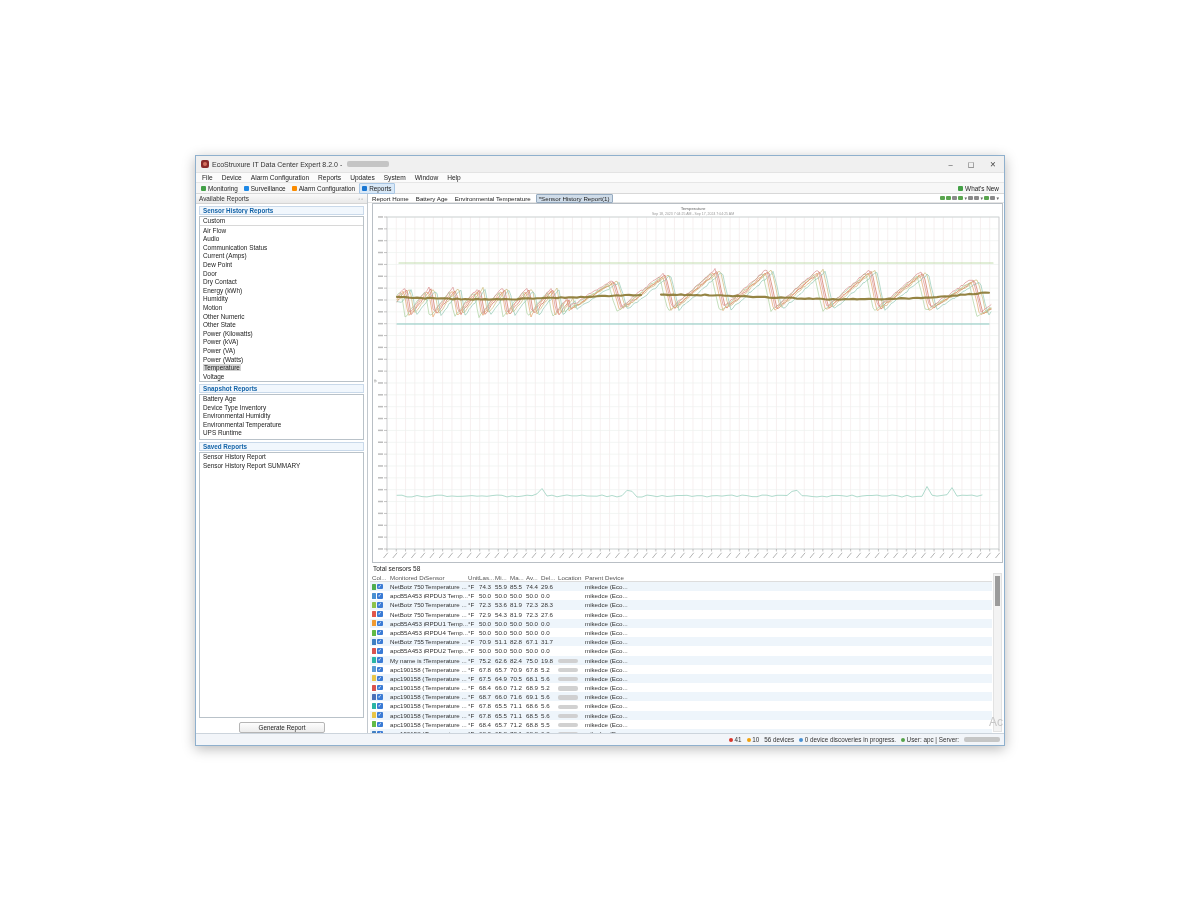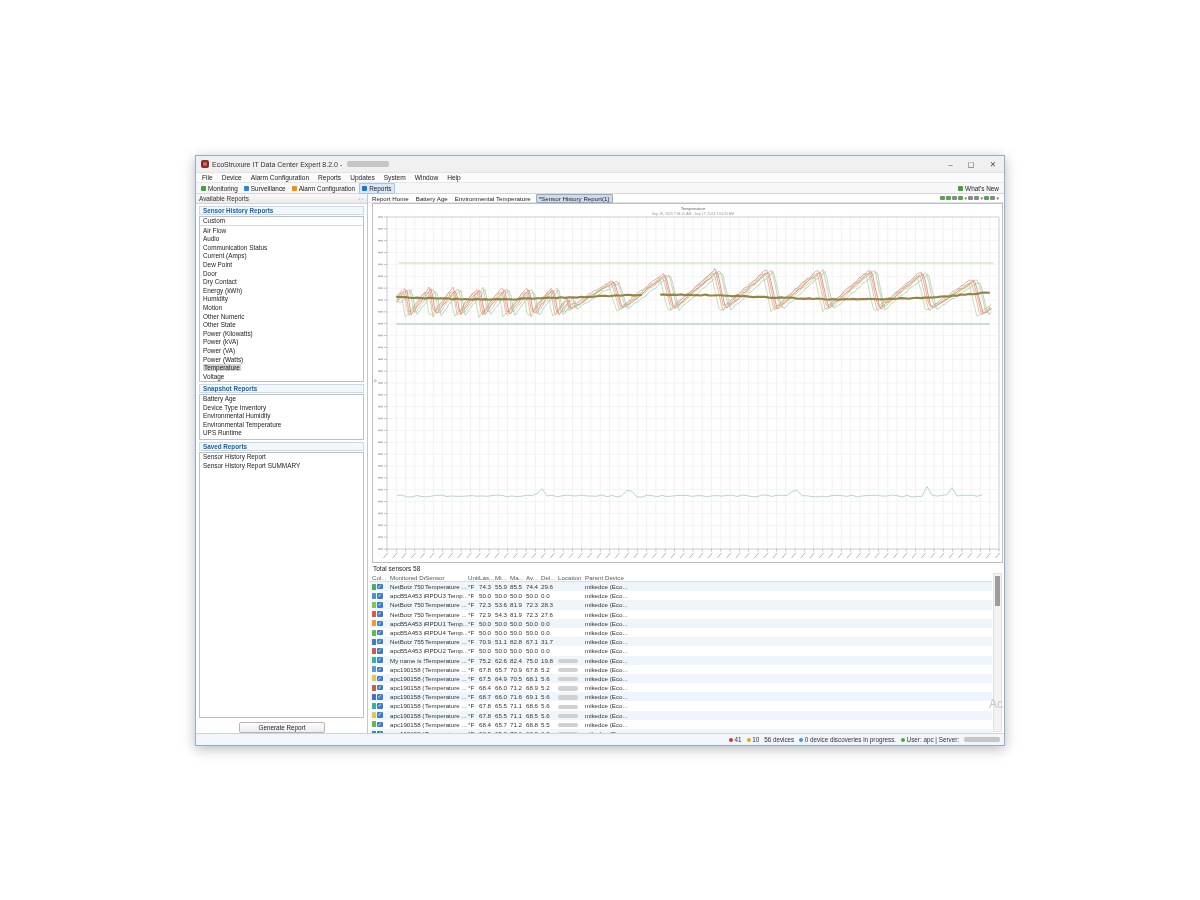--- a/index.html
+++ b/index.html
@@ -65,21 +65,21 @@
   .c-col{width:20px;display:flex;align-items:center;gap:1.5px;padding-left:2px}
   .c-device{width:35px}.c-sensor{width:43px}.c-units{width:11px}.c-last{width:16px}
   .c-min{width:15px}.c-max{width:16px}.c-avg{width:15px}.c-del{width:17px}.c-loc{width:27px}
   .c-parent{flex:1 1 auto}
   .chip{width:3.5px;height:6px;border-radius:.5px;flex:0 0 auto}
   .cbx{width:5.5px;height:5.5px;background:#3a7bd5;border-radius:1px;color:#fff;font-size:5px;
        line-height:5.5px;text-align:center;flex:0 0 auto}
   .blurblob{width:20px;height:4.5px;background:#ccc;border-radius:2px;opacity:.9;display:inline-block;vertical-align:middle}
   .vscroll{position:absolute;right:2px;top:379px;bottom:1px;width:9px;background:#f3f3f3;border:1px solid #e2e2e2}
   .vthumb{position:absolute;left:1px;right:1px;top:2px;height:30px;background:#9b9b9b}
-  .watermark{position:absolute;right:1px;top:503px;font-size:12px;color:#c6c6c6;z-index:6}
+  .watermark{position:absolute;right:1px;top:521px;font-size:12px;color:#c6c6c6;z-index:6}
   
   .statusbar{position:absolute;left:0;right:0;bottom:0;height:12px;background:#f2f5f9;border-top:1px solid #ccd4dc;
              display:flex;align-items:center;justify-content:flex-end;gap:5px;font-size:6.3px;color:#333;padding:0 4px;white-space:nowrap}
   .dot{width:4px;height:4px;border-radius:50%;display:inline-block;margin-right:1.5px;vertical-align:middle}
   .srv-redact{width:36px;height:5px}
   text{font-family:"Liberation Sans",sans-serif}
 </style>
 </head>
 <body>
 

